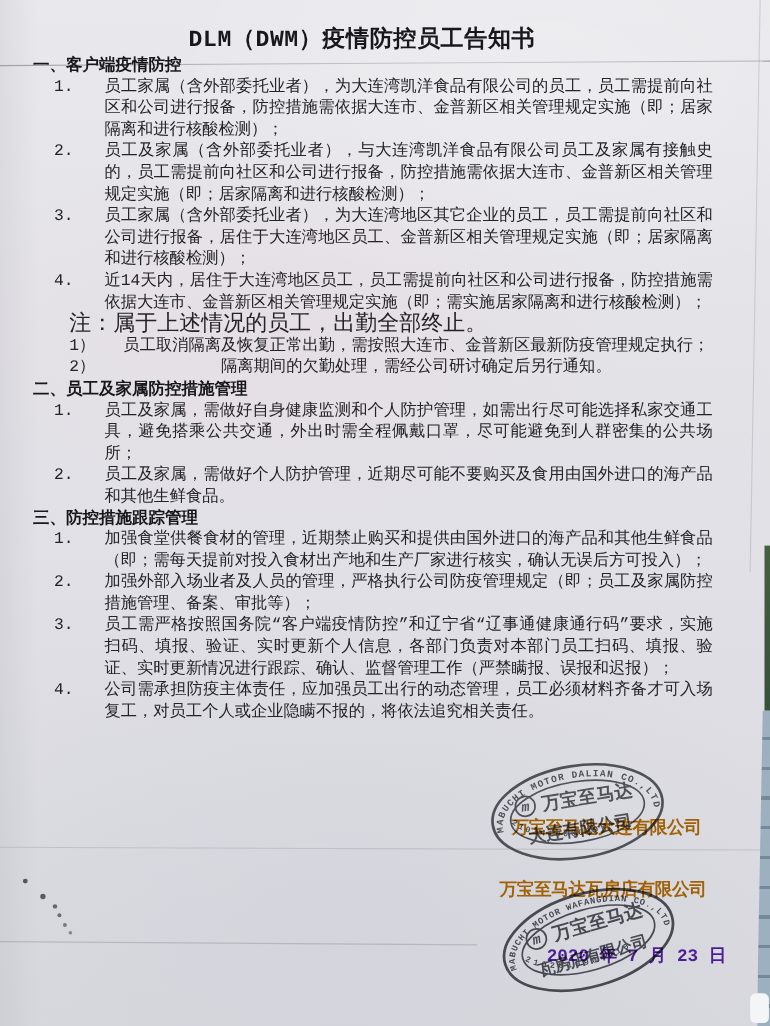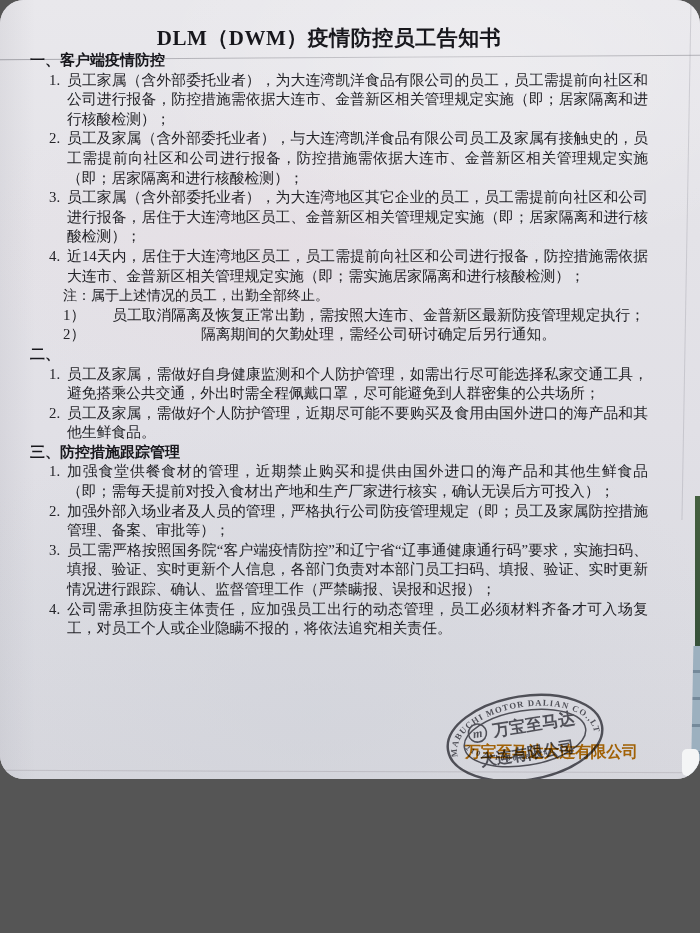--- a/index.html
+++ b/index.html
@@ -1,20 +1,19 @@
 <!DOCTYPE html>
 <html><head>
 <meta charset="utf-8">
 <style>
   html,body{margin:0;padding:0;background:#555;}
   #photo{
-    position:relative;width:700px;height:779px;overflow:hidden;
-    font-family:Liberation Serif, serif;
+    position:relative;width:700px;height:933px;overflow:hidden;
+    font-family:Liberation Mono, monospace;
     background:#dfdee3;
-    border-radius:24px;
   }
   
   #paper{
     position:absolute;inset:0;
     background:
       radial-gradient(420px 260px at 38% 32%, rgba(233,214,221,.30), transparent 70%),
       radial-gradient(500px 300px at 70% 8%, rgba(255,255,255,.22), transparent 70%),
       radial-gradient(600px 420px at 45% 92%, rgba(205,208,216,.45), transparent 75%),
       linear-gradient(90deg, rgba(120,120,132,.10), transparent 5%),
       linear-gradient(180deg,#e9e8ec 0%,#e4e3e8 30%,#e1e0e6 55%,#dcdce2 78%,#d8d8de 100%);
@@ -38,22 +37,22 @@
 
   
   #doc{position:absolute;inset:0;padding:0 52px 0 30px;color:#232328;}
   #doc-title{margin:25px 20px 0 0;text-align:center;font-size:21px;line-height:26px;font-weight:bold;color:#17171c;letter-spacing:.5px;}
   #intro{margin:30px 0 0 0;font-size:14.8px;line-height:19.6px;text-indent:28px;text-align:justify;}
   .section{margin:0;}
   .sec-head{display:flex;font-weight:bold;color:#17171c;font-size:15px;line-height:19.6px;}
   .sec-label{width:30px;flex:none;}
   .item{display:flex;font-size:14.8px;line-height:19.6px;}
   .item .num{flex:none;width:18px;margin-left:19px;}
-  .item .txt{flex:1;text-align:justify;}
-  .note{margin-left:33px;font-size:14px;line-height:19.6px;}
+  .item .txt{flex:1;text-align:justify;margin-left:28px;}
+  .note{margin-left:33px;font-size:20px;line-height:19.6px;}
   .subnote{display:flex;font-size:14.8px;line-height:19.6px;margin-left:33px;}
   .subnote .snum{flex:none;width:46px;}
   .subnote .txt{flex:1;text-align:center;}
 
   
   .company-line{position:absolute;font-size:16px;font-weight:bold;color:#a16207;letter-spacing:-.3px;white-space:nowrap;}
   #company-line-1{left:465px;top:742px;}
   #company-line-2{left:454px;top:799px;}
   #date-line{position:absolute;left:497px;top:859px;font-size:16px;font-weight:bold;color:#4c1d95;white-space:nowrap;}
   .stamp{position:absolute;mix-blend-mode:multiply;}
@@ -109,20 +108,21 @@
       </div>
       <div class="subnote">
         <span class="snum">2）</span>
         <span class="txt">隔离期间的欠勤处理，需经公司研讨确定后另行通知。</span>
       </div>
     </div>
 
     <div class="section">
       <div class="sec-head">
         <span class="sec-label">二、</span>
+        <span class="sec-title">员工及家属防控措施管理</span>
       </div>
       <div class="item">
         <span class="num">1.</span>
         <span class="txt">员工及家属，需做好自身健康监测和个人防护管理，如需出行尽可能选择私家交通工具，避免搭乘公共交通，外出时需全程佩戴口罩，尽可能避免到人群密集的公共场所；</span>
       </div>
       <div class="item">
         <span class="num">2.</span>
         <span class="txt">员工及家属，需做好个人防护管理，近期尽可能不要购买及食用由国外进口的海产品和其他生鲜食品。</span>
       </div>
     </div>

